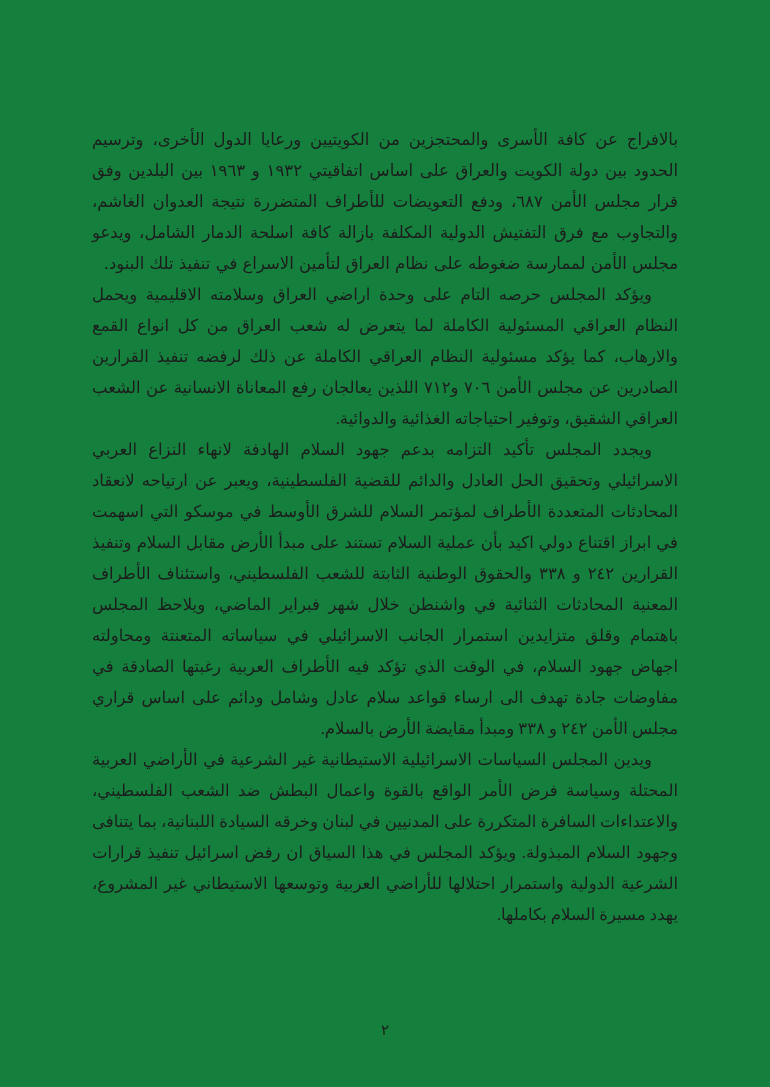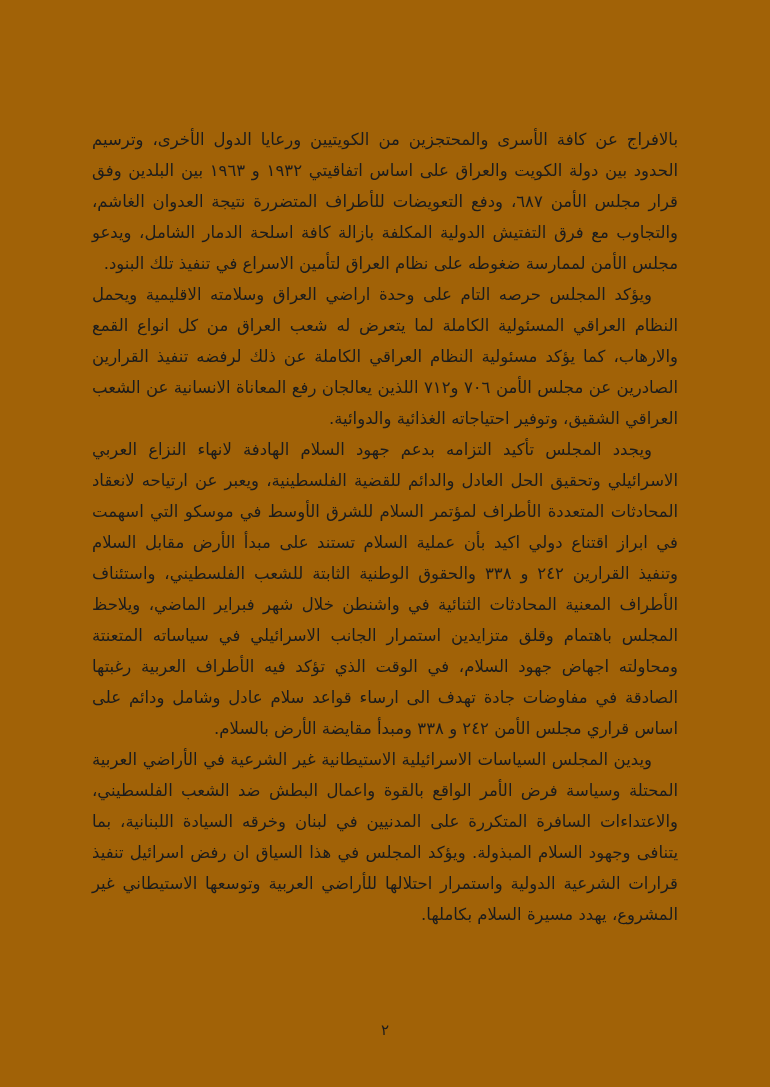--- a/index.html
+++ b/index.html
@@ -10,41 +10,42 @@
     width: 770px;
     height: 1087px;
     position: relative;
     background: #fdfdfc;
     font-family: "DejaVu Sans", sans-serif;
     overflow: hidden;
   }
   .page {
     position: absolute;
     inset: 0;
-    background: #a16207;
+    background: #15803d;
     padding-left: 24px;
   }
   .text-block {
     position: absolute;
     top: 124px;
     left: 92px;
     width: 586px;
     direction: rtl;
     text-align: justify;
     color: #1c1c1c;
     font-size: 16.5px;
     line-height: 31px;
     letter-spacing: 0.1px;
   }
   .text-block p {
     margin: 0;
     padding: 0;
   }
   .text-block p.indent {
     text-indent: 26px;
+    font-family: Liberation Serif, serif;
   }
   .page-number {
     position: absolute;
     top: 1020px;
     left: 92px;
     width: 586px;
     text-align: center;
     direction: rtl;
     color: #1c1c1c;
     font-size: 15px;

